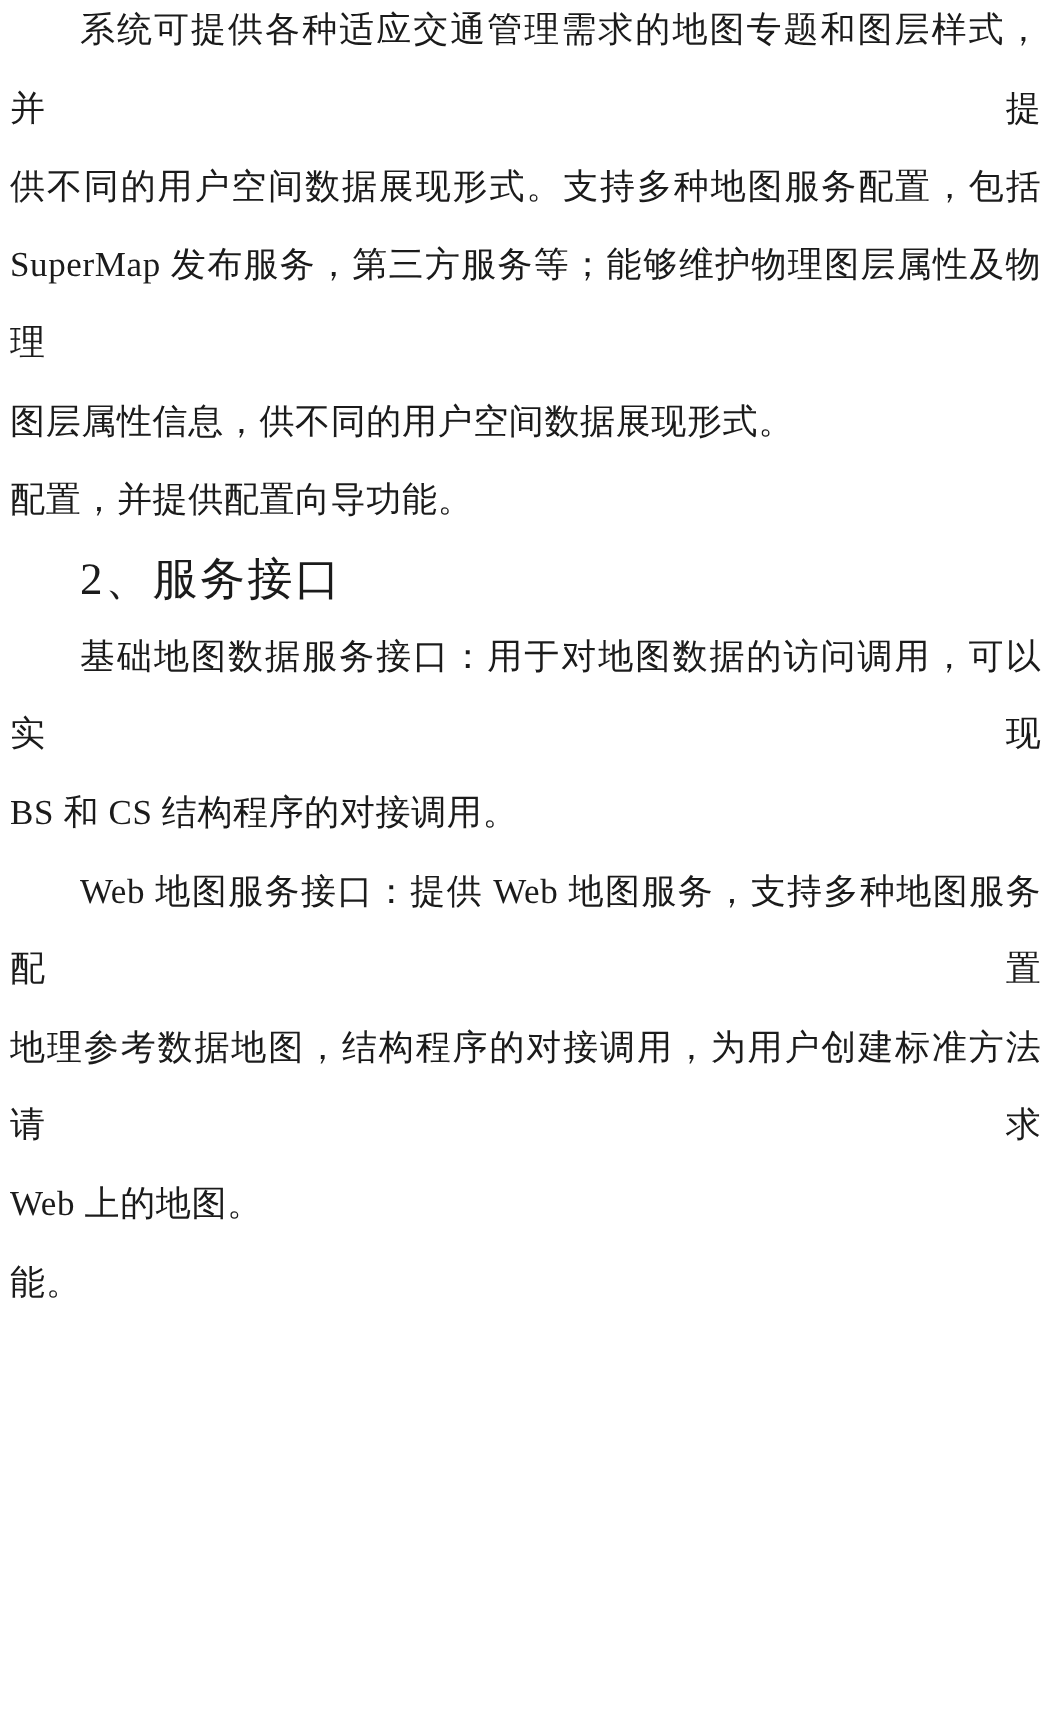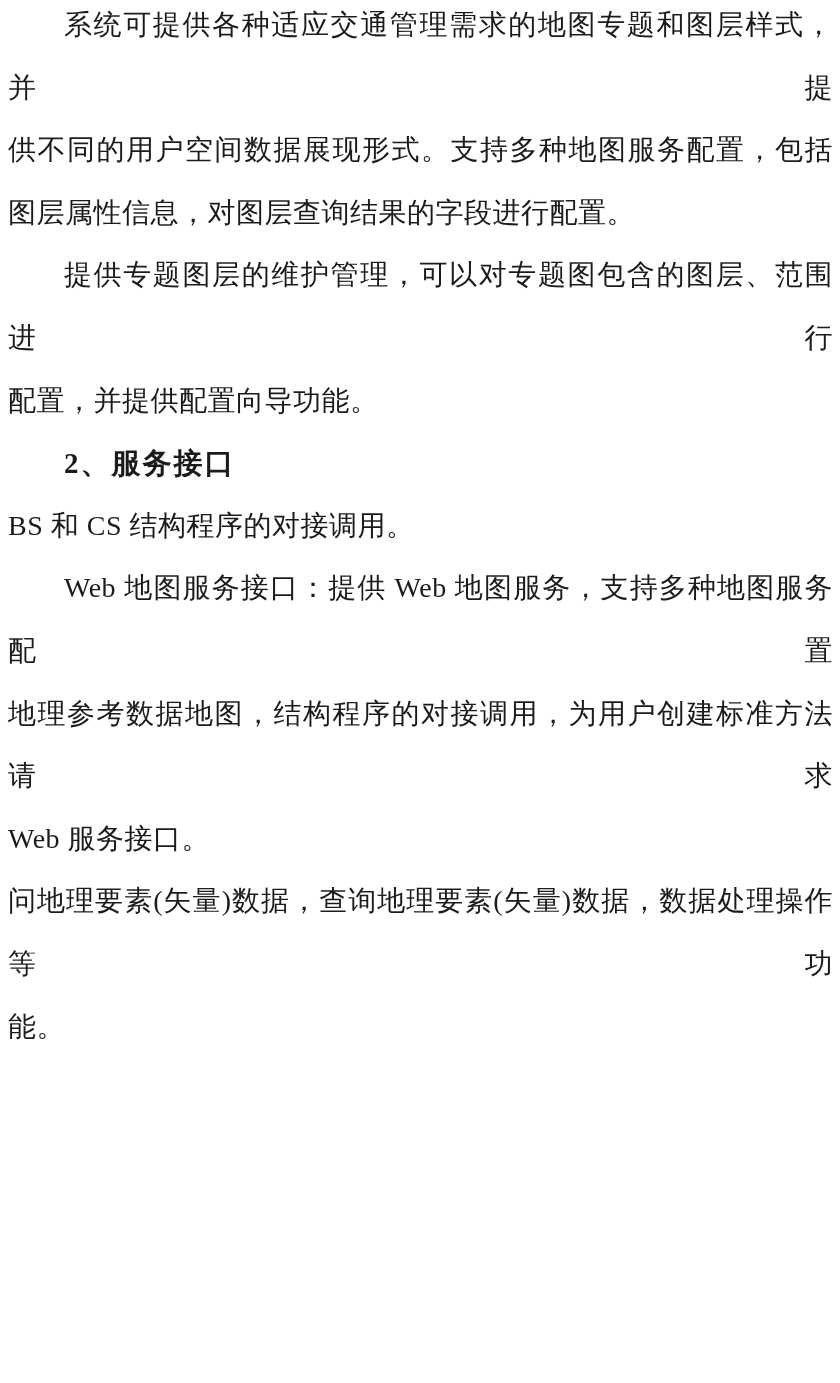--- a/index.html
+++ b/index.html
@@ -32,53 +32,53 @@
   
   .j {
     text-align: justify;
     text-align-last: justify;
   }
   
   .indent {
     text-indent: 56px;
   }
   .heading-inline {
-    font-weight: 700;
-    font-size: 29px;
+    font-weight: 400;
+    font-size: 36px;
     line-height: 62.6px;
     text-indent: 56px;
     letter-spacing: 2px;
   }
 </style>
 </head>
 <body>
 
 <div class="page">
 
   <div>
     <div class="line j indent">系统可提供各种适应交通管理需求的地图专题和图层样式，并提</div>
     <div class="line j">供不同的用户空间数据展现形式。支持多种地图服务配置，包括</div>
-    <div class="line">图层属性信息，对图层查询结果的字段进行配置。</div>
+    <div class="line j">SuperMap 发布服务，第三方服务等；能够维护物理图层属性及物理</div>
+    <div class="line">图层属性信息，供不同的用户空间数据展现形式。</div>
   </div>
 
   <div>
-    <div class="line j indent">提供专题图层的维护管理，可以对专题图包含的图层、范围进行</div>
     <div class="line">配置，并提供配置向导功能。</div>
   </div>
 
   <div class="heading-inline">2、服务接口</div>
 
   <div>
+    <div class="line j indent">基础地图数据服务接口：用于对地图数据的访问调用，可以实现</div>
     <div class="line">BS 和 CS 结构程序的对接调用。</div>
   </div>
 
   <div>
     <div class="line j indent">Web 地图服务接口：提供 Web 地图服务，支持多种地图服务配置</div>
     <div class="line j">地理参考数据地图，结构程序的对接调用，为用户创建标准方法请求</div>
-    <div class="line">Web 服务接口。</div>
+    <div class="line">Web 上的地图。</div>
   </div>
 
   <div>
-    <div class="line j">问地理要素(矢量)数据，查询地理要素(矢量)数据，数据处理操作等功</div>
     <div class="line">能。</div>
   </div>
 
 </div>
 
 </body></html>

